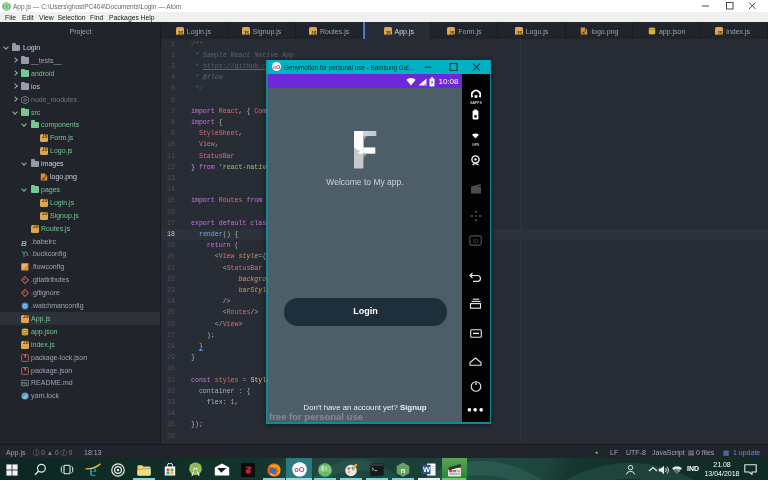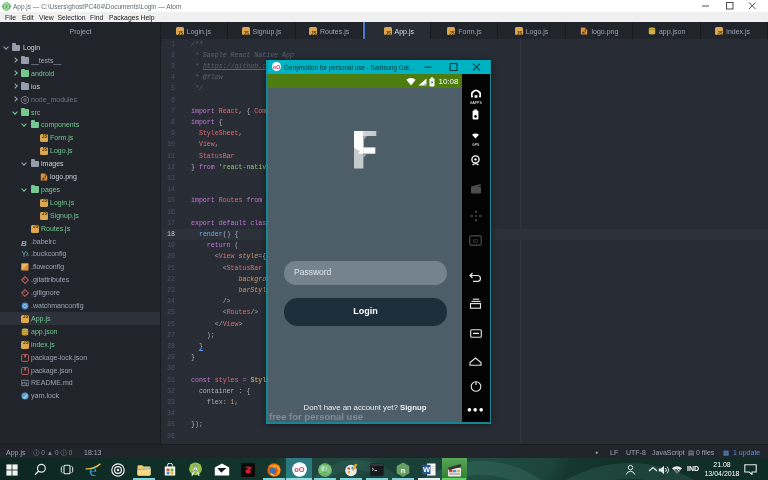--- a/index.html
+++ b/index.html
@@ -43,21 +43,21 @@
 .fn{color:#61afef;}
 .num{color:#d19a66;}
 .yel{color:#e5c07b;}
 .att{color:#d19a66;font-style:italic;}
 #statusbar{position:absolute;left:0;top:422px;width:768px;height:14px;background:#21252b;border-top:1px solid #181b20;font-size:7px;color:#9da5b4;}
 #statusbar span{position:absolute;top:0;height:14px;line-height:15px;}
 #taskbar{position:absolute;left:0;top:458px;width:768px;height:22px;background:linear-gradient(100deg,#0c2621 0%,#113028 25%,#173b33 45%,#1a433a 60%,#133129 80%,#0e2b26 100%);overflow:hidden;}
 #emu{position:absolute;left:266px;top:59.5px;width:224.5px;height:364.5px;box-shadow:0 1px 6px rgba(0,0,0,0.45);}
 #etitle{position:absolute;left:0;top:0;width:224.5px;height:14.5px;background:#00b3c2;}
 #escreen{position:absolute;left:2px;top:14.5px;width:194px;height:348px;background:#4d5e69;overflow:hidden;}
-#estatus{position:absolute;left:0;top:0;width:194px;height:14px;background:#4d7c0f;}
+#estatus{position:absolute;left:0;top:0;width:194px;height:14px;background:#6d28d9;}
 #eside{position:absolute;left:196px;top:14.5px;width:27.5px;height:348px;background:#030303;}
 #eborder{position:absolute;left:0;top:0;width:224.5px;height:364.5px;border:1px solid rgba(19,150,163,0.85);border-top:none;border-bottom-width:2px;border-left-width:2px;}
 .inp{position:absolute;left:16px;width:163px;height:23.5px;border-radius:11.8px;background:#74838d;color:#dfe6ea;font-size:8.5px;line-height:23.5px;padding-left:10px;}
 .sic{position:absolute;left:0;width:27.5px;text-align:center;}
 </style></head>
 <body>
 
 <div id="titlebar">
   <svg class="abs" style="left:2px;top:1.5px" width="9" height="9" viewBox="0 0 9 9">
       <circle cx="4.5" cy="4.5" r="4.3" fill="#57b45c"></circle>
@@ -371,21 +371,21 @@
           <stop offset="0" stop-color="#d2d5d8"></stop>
           <stop offset="1" stop-color="#c2c6c9"></stop>
         </linearGradient>
       <rect x="9.4" y="0" width="12.9" height="5" fill="url(#tg)"></rect>
       <polygon points="0,0 9.4,0 9.4,22.4 0,16.4" fill="#fdfdfd"></polygon>
       <polygon points="9.4,5 13,5 9.4,9.4" fill="#9ba4ab"></polygon>
       <polygon points="3.5,22.7 9.4,16.4 9.4,22.7" fill="#fdfdfd"></polygon>
       <rect x="9.4" y="16.4" width="11.9" height="6.3" fill="#fdfdfd"></rect>
       <polygon points="9.4,22.7 13,22.7 9.4,27" fill="#9ba4ab"></polygon>
     </svg>
-    <div class="inp" style="top:187px">Password</div>
+    <div class="abs" style="left:0;top:103px;width:194px;text-align:center;color:#cdd5da;font-size:8.5px;">Welcome to My app.</div>
     <div class="abs" style="left:16px;top:224.3px;width:163px;height:27.4px;border-radius:13.7px;background:#1d2f3a;color:#fff;font-size:9px;font-weight:bold;text-align:center;line-height:27.4px;">Login</div>
     <div class="abs" style="left:0;top:328.5px;width:194px;text-align:center;color:#e8eef1;font-size:7.8px;">Don't have an account yet? <b>Signup</b></div>
     <div class="abs" style="left:1px;top:336.5px;width:194px;color:rgba(215,230,238,0.34);font-size:9.5px;font-weight:bold;">free for personal use</div>
   </div>
   <div id="eside">
     <div class="sic" style="top:10px"><svg width="10" height="9" viewBox="0 0 10 9">
           <path d="M1.4,8.2 A4.3,4.3 0 1 1 8.6,8.2" fill="none" stroke="#fff" stroke-width="1.9"></path>
           <rect x="3.6" y="6.2" width="2.8" height="2.6" fill="#fff"></rect>
         </svg><div style="color:#fff;font-size:3.5px;margin-top:-1px">GAPPS</div></div>
     <div class="sic" style="top:32px"><svg width="7" height="11" viewBox="0 0 7 11">

